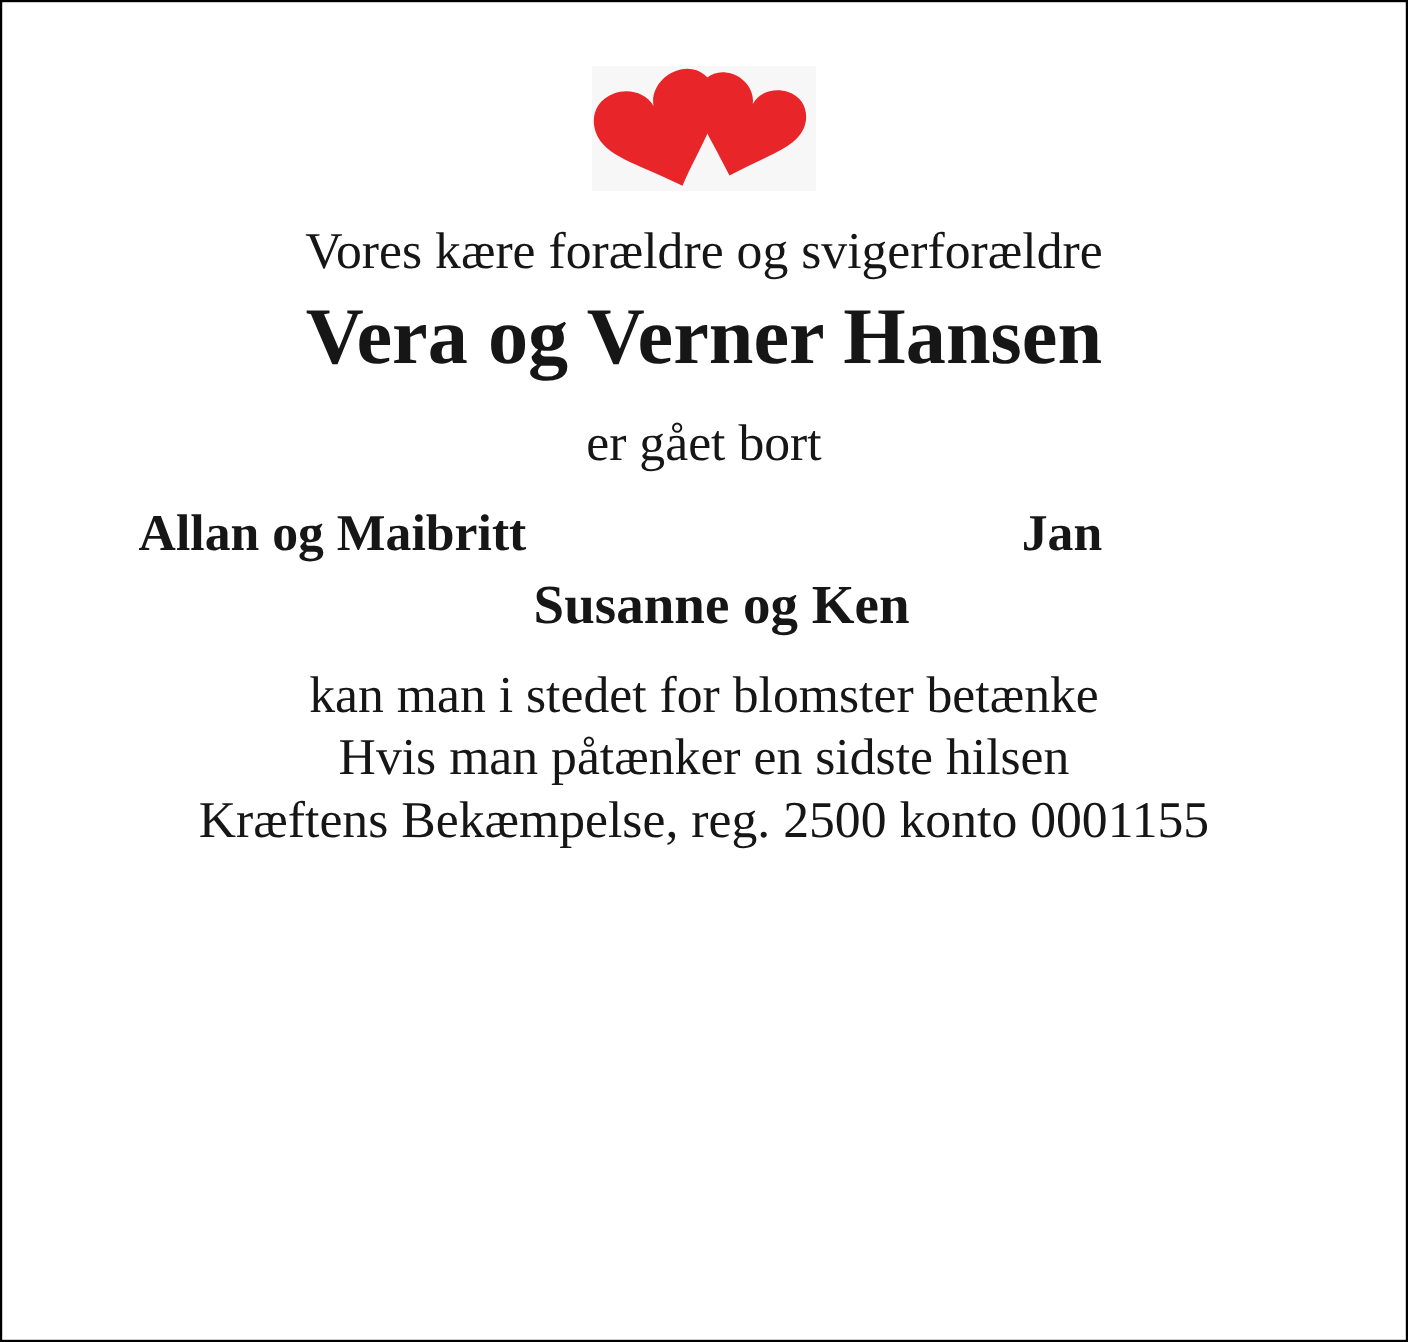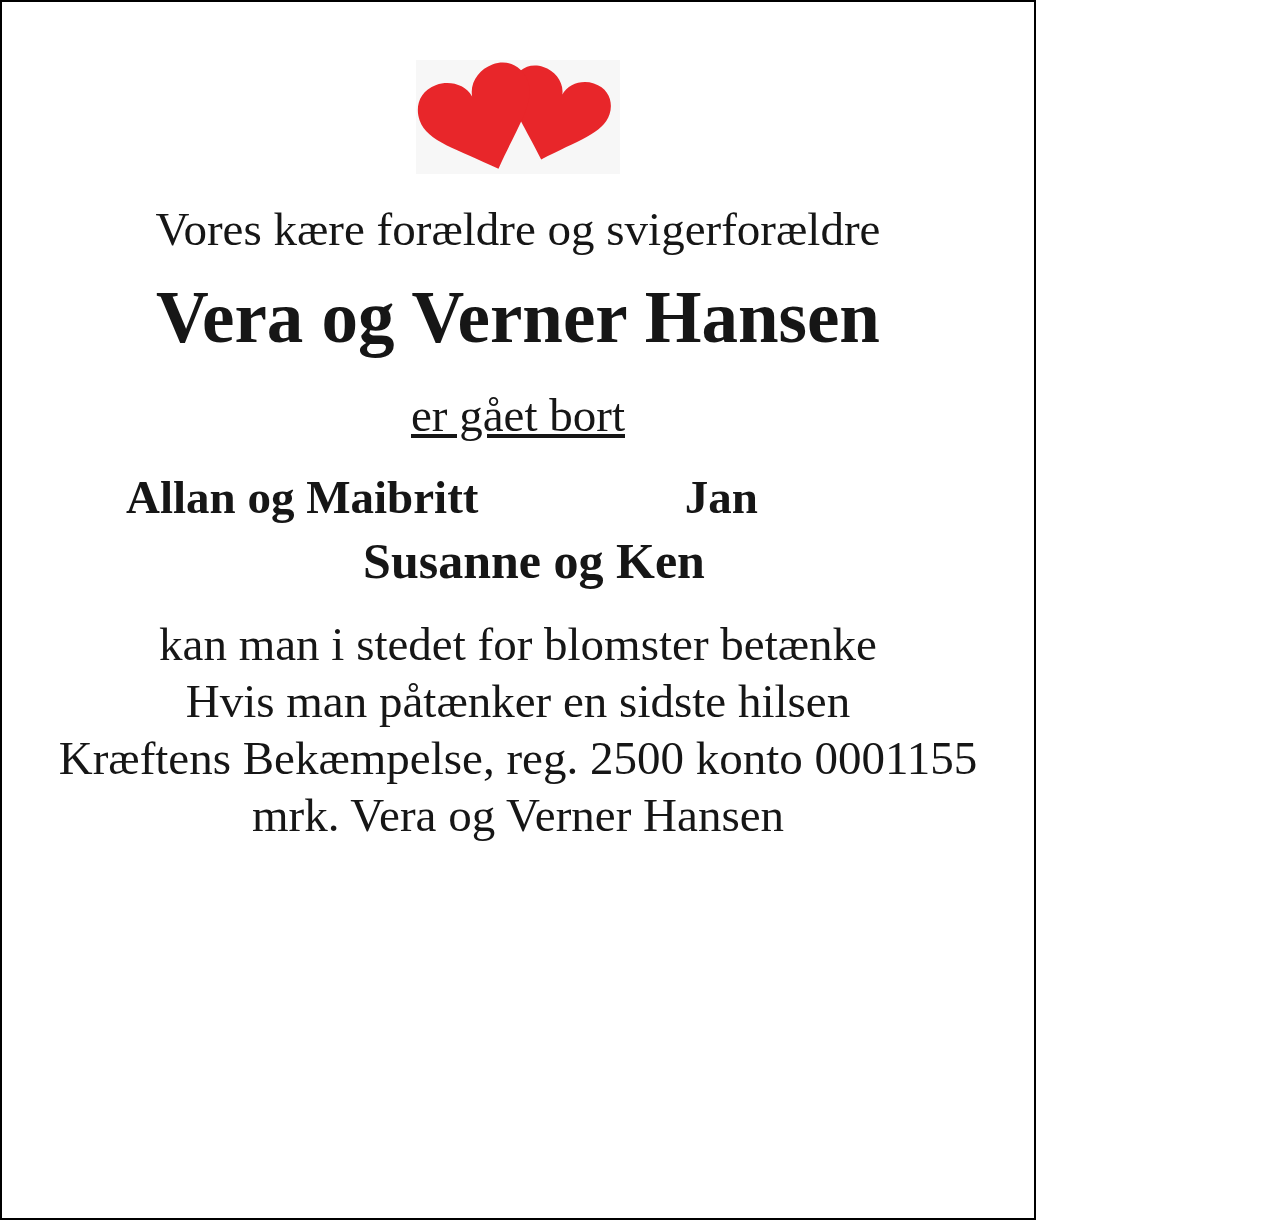--- a/index.html
+++ b/index.html
@@ -1,21 +1,21 @@
 <!DOCTYPE html>
 <html><head>
 <meta charset="utf-8">
 <style>
   html, body {
     margin: 0;
     padding: 0;
     background: #ffffff;
   }
   .page {
-    width: 1036px;
+    width: 1280px;
     height: 1220px;
     box-sizing: border-box;
     border: 2px solid #000000;
     background: #ffffff;
     font-family: "Liberation Serif", serif;
     color: #161616;
     display: flex;
     flex-direction: column;
     align-items: center;
     overflow: hidden;
@@ -25,33 +25,32 @@
     line-height: 0;
   }
   .intro-line {
     margin-top: 28px;
     font-size: 47px;
     line-height: 54px;
     text-align: center;
     white-space: nowrap;
   }
   .deceased-names {
-    margin: 20px 0 0 0;
+    margin: 8px 0 0 0;
     font-size: 73px;
     line-height: 84px;
     font-weight: bold;
     text-align: center;
     white-space: nowrap;
   }
   .passing-line {
     margin-top: 28px;
     font-size: 47px;
     line-height: 54px;
     text-align: center;
-    text-decoration: underline;
   }
   .date-line {
     margin-top: 32px;
     font-size: 47px;
     line-height: 54px;
     text-align: center;
   }
   .quote-line {
     margin-top: 30px;
     font-size: 48px;
@@ -122,16 +121,15 @@
       <span>Jan</span>
     </div>
     <div class="relatives-row2">Susanne og Ken</div>
   </div>
 
 
   <div class="donation-note">
     <div>kan man i stedet for blomster betænke</div>
     <div>Hvis man påtænker en sidste hilsen</div>
     <div>Kræftens Bekæmpelse, reg. 2500 konto 0001155</div>
-    <div>mrk. Vera og Verner Hansen</div>
   </div>
 
 </div>
 
 </body></html>

